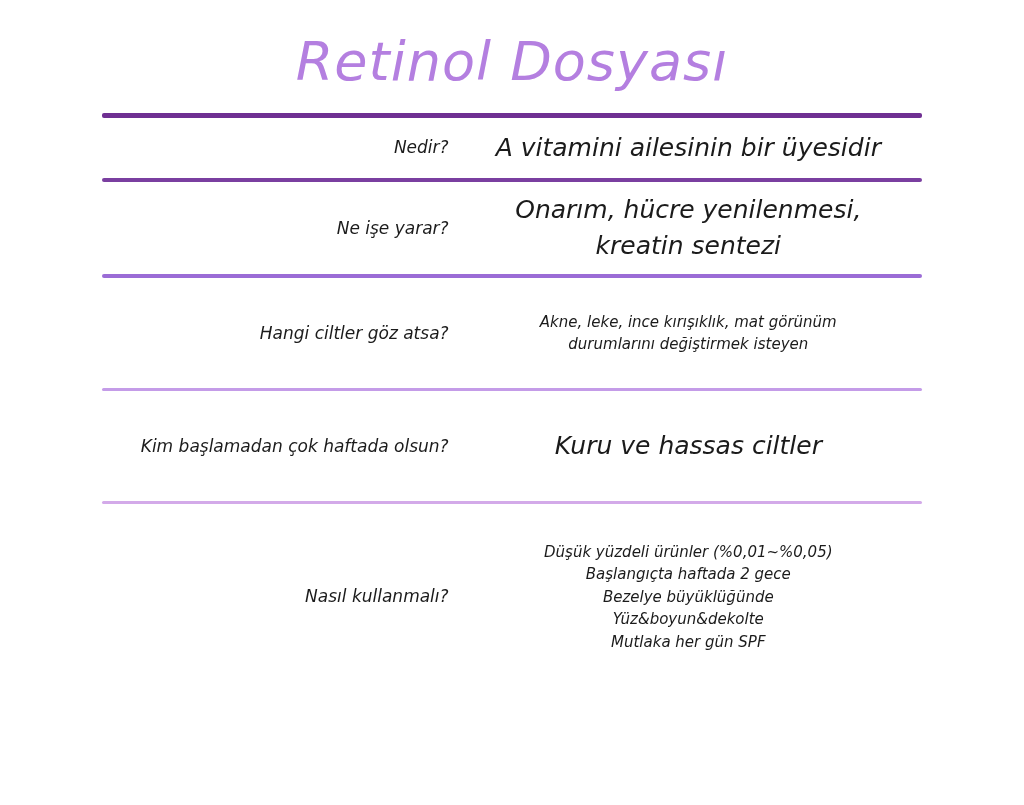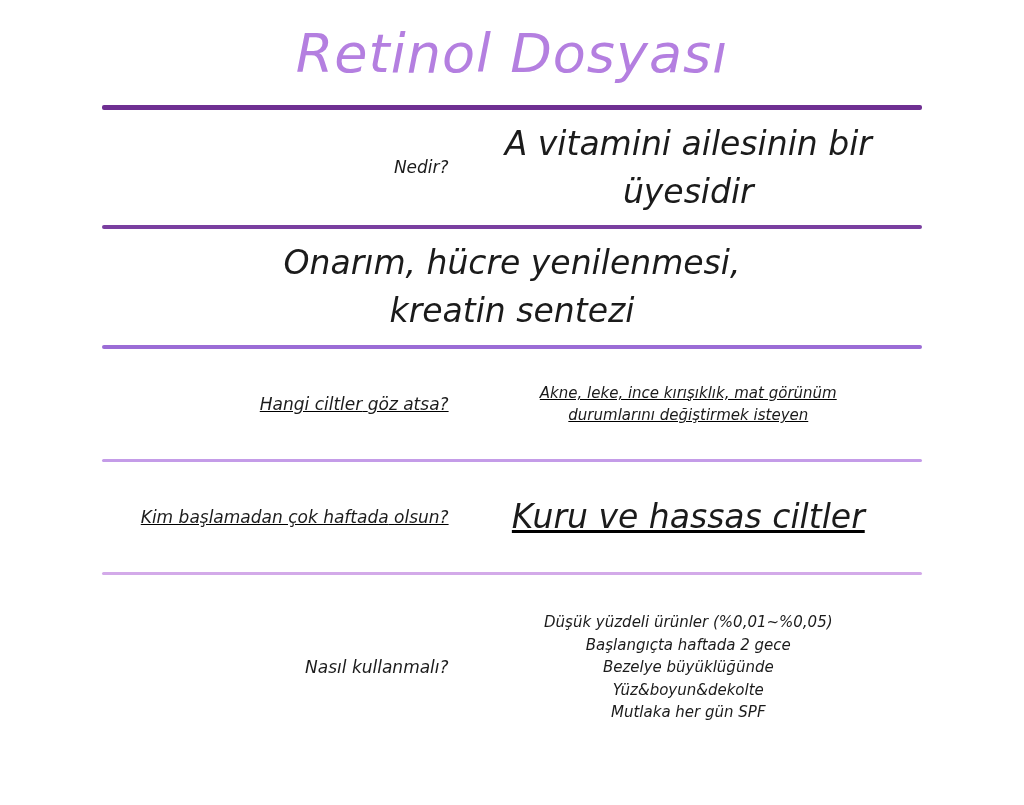--- a/index.html
+++ b/index.html
@@ -21,21 +21,21 @@
   }
   .title {
     text-align: center;
     font-family: "DejaVu Sans", sans-serif;
     font-size: 54px;
     font-style: italic;
     font-weight: 400;
     letter-spacing: 1px;
     color: #b47fe0;
     margin: 0;
-    padding-top: 22px;
+    padding-top: 30px;
     padding-bottom: 18px;
     line-height: 1.2;
   }
   .table {
     margin: 0 auto;
     width: 820px;
     box-sizing: border-box;
   }
   .rule {
     height: 4px;
@@ -73,36 +73,35 @@
     font-size: 17px;
     color: #1b1b1b;
     line-height: 1.45;
     padding: 0 6px;
     box-sizing: border-box;
   }
   .cell-value {
     flex: 1 1 57%;
     text-align: center;
     font-style: italic;
-    font-size: 33px;
+    font-size: 25px;
     color: #1b1b1b;
     line-height: 1.45;
     padding: 0 6px;
     box-sizing: border-box;
   }
   .cell-value.small {
     font-size: 15px;
     line-height: 1.5;
   }
   .cell-value .line {
     display: block;
   }
   .row.tall {
     min-height: 110px;
-    text-decoration: underline;
   }
   .row.usage {
     min-height: 185px;
     align-items: center;
   }
 </style>
 </head>
 <body>
 
 <div class="page">
@@ -116,20 +115,21 @@
     <div class="row">
       <div class="cell-label">Nedir?</div>
       <div class="cell-value">
         <span class="line">A vitamini ailesinin bir üyesidir</span>
       </div>
     </div>
 
     <div class="rule"></div>
 
     <div class="row">
+      <div class="cell-label">Ne işe yarar?</div>
       <div class="cell-value">
         <span class="line">Onarım, hücre yenilenmesi,</span>
         <span class="line">kreatin sentezi</span>
       </div>
     </div>
 
     <div class="rule mid"></div>
 
     <div class="row tall">
       <div class="cell-label">

